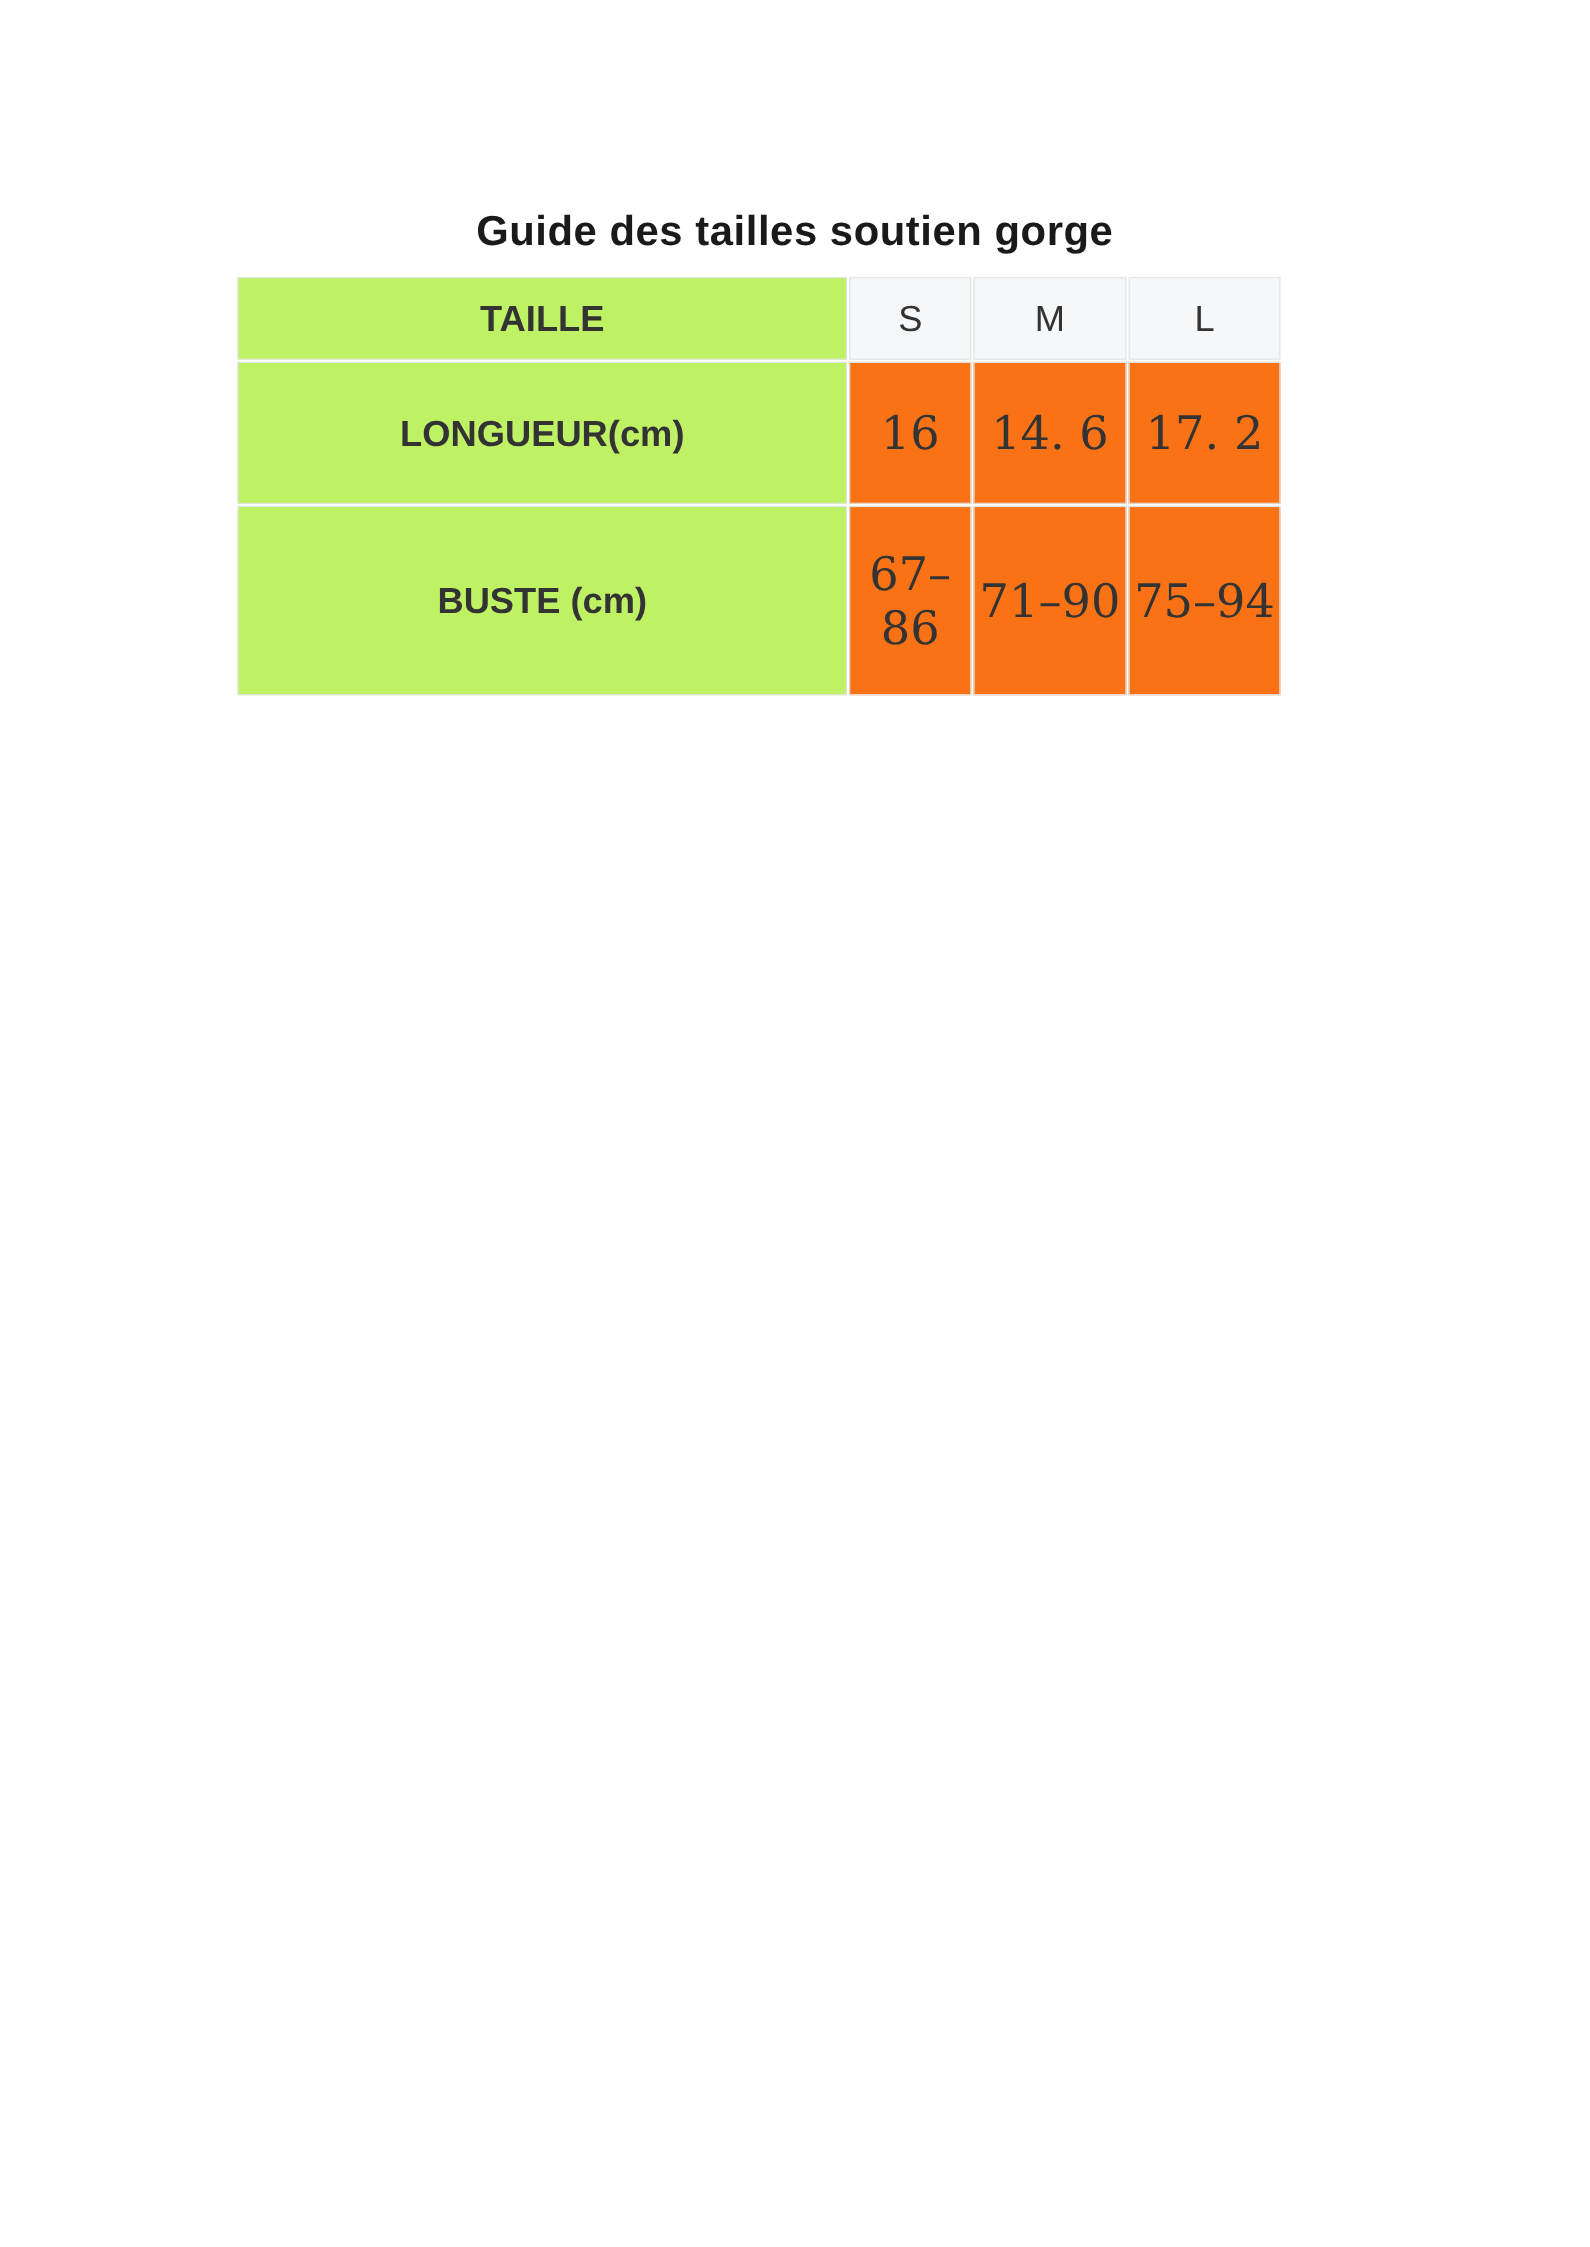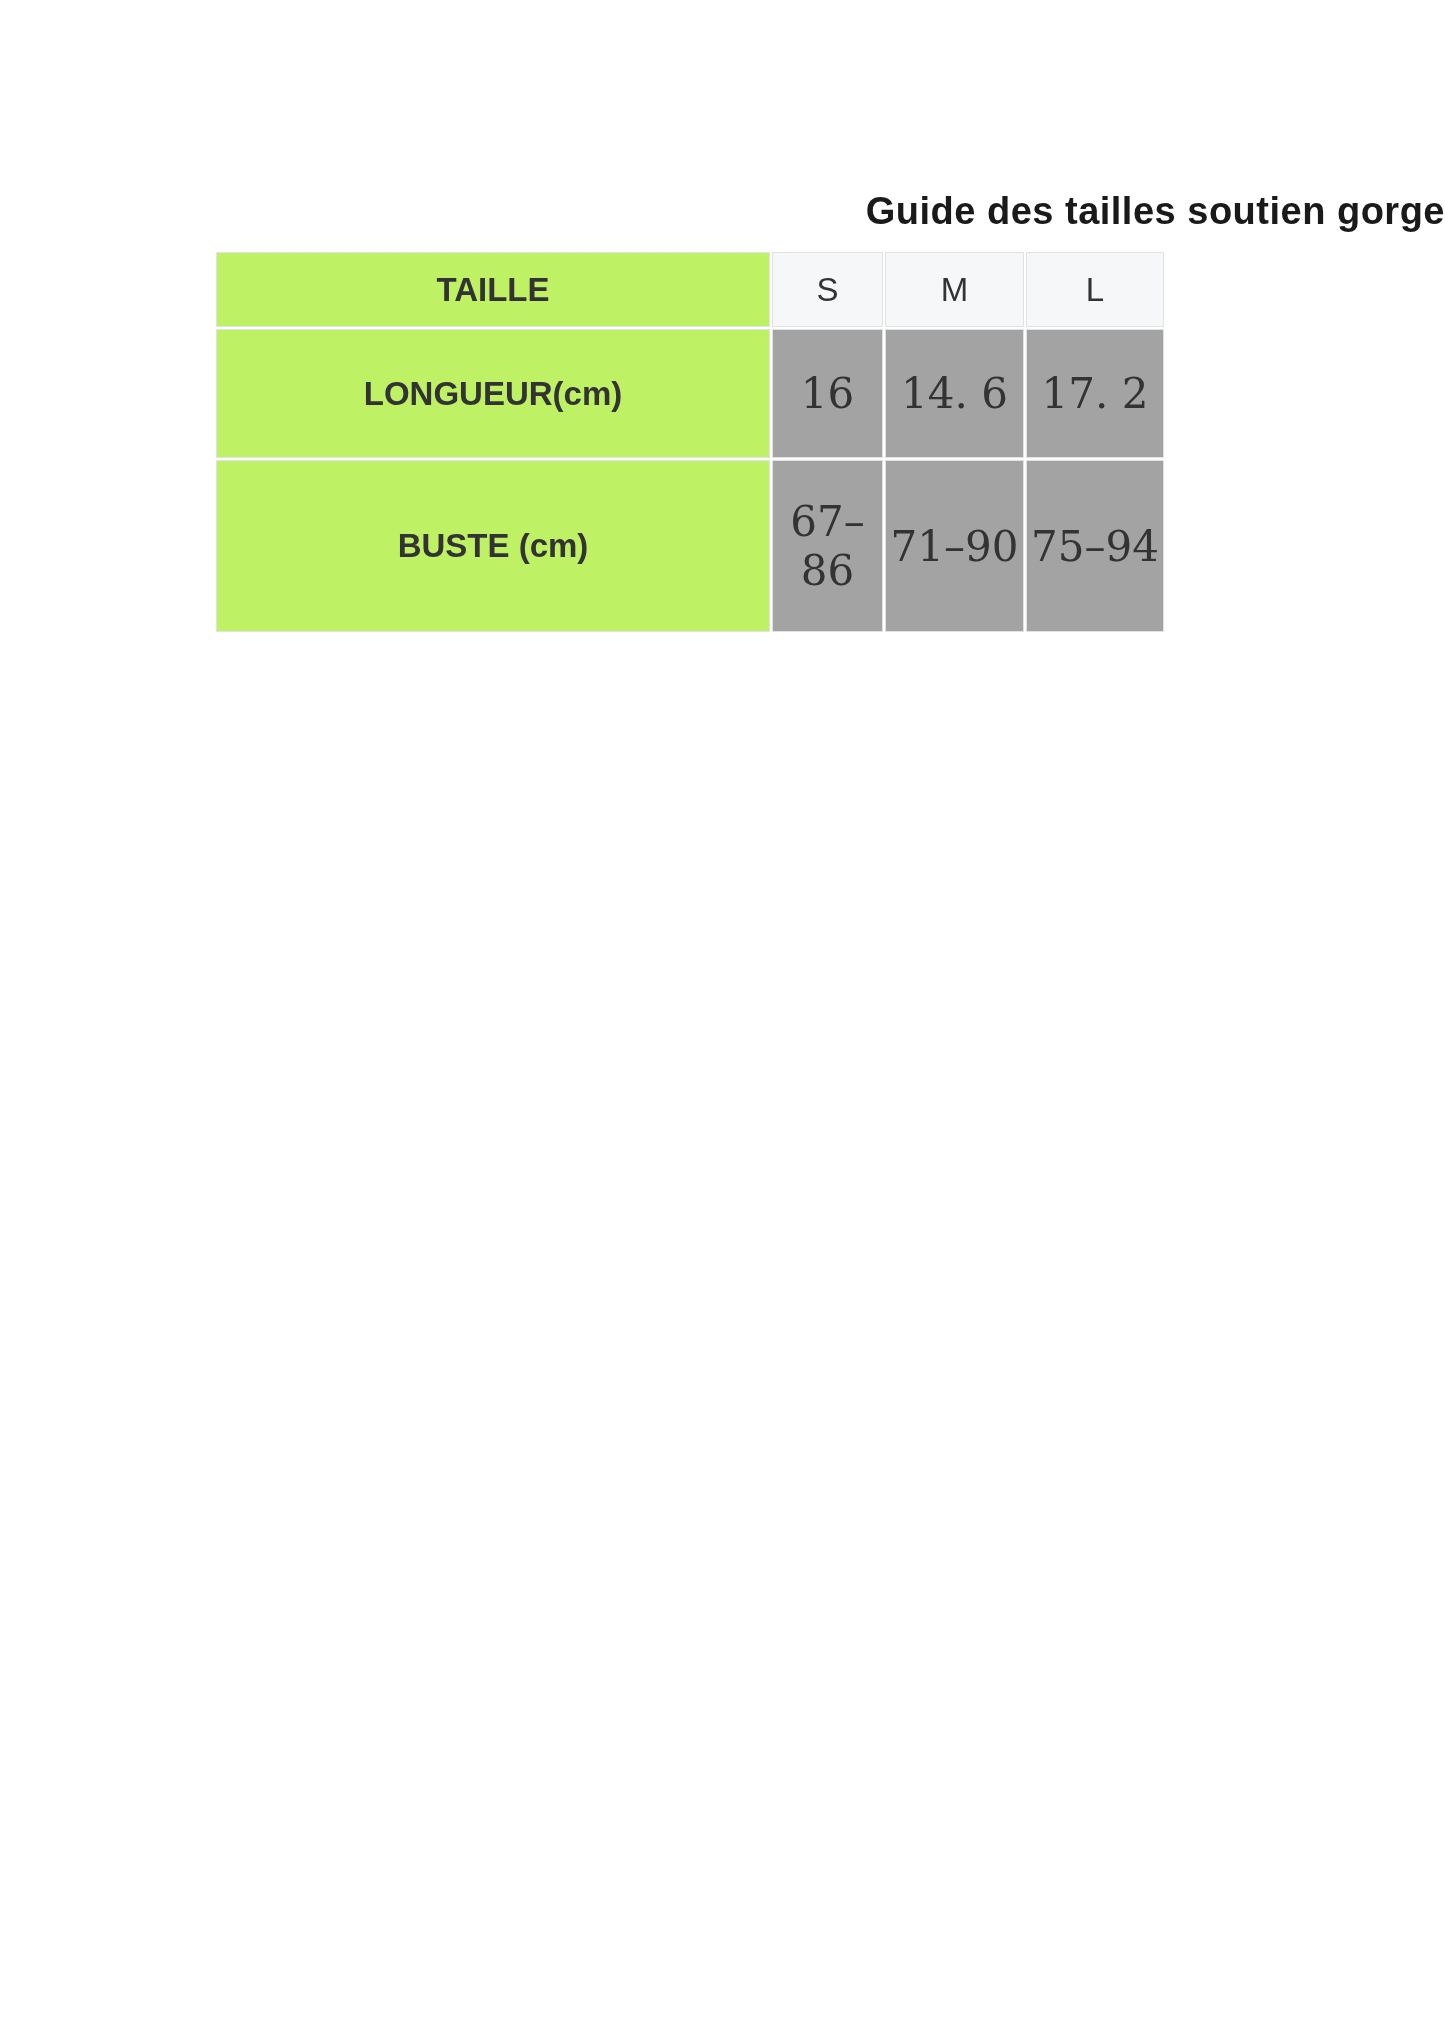--- a/index.html
+++ b/index.html
@@ -12,21 +12,21 @@
     height: 2043px;
     position: relative;
     font-family: "Liberation Sans", sans-serif;
     overflow: hidden;
   }
   .page-title {
     position: absolute;
     top: 188px;
     left: 0;
     width: 1445px;
-    text-align: right;
+    text-align: center;
     font-family: "Liberation Sans", sans-serif;
     font-weight: bold;
     font-size: 38px;
     line-height: 46px;
     color: #1a1a1a;
     letter-spacing: 0.5px;
   }
   table.size-chart {
     position: absolute;
     left: 214px;
@@ -54,21 +54,21 @@
     color: #333333;
   }
   .cell-label {
     background: #bef264;
     font-family: "Liberation Sans", sans-serif;
     font-weight: bold;
     font-size: 33px;
     color: #333333;
   }
   .cell-value {
-    background: #a3a3a3;
+    background: #f97316;
     font-family: "DejaVu Serif", serif;
     font-weight: normal;
     font-size: 42px;
     color: #333333;
   }
   col.c-label { width: 554px; }
   col.c-s { width: 111px; }
   col.c-m { width: 139px; }
   col.c-l { width: 138px; }
 </style>

